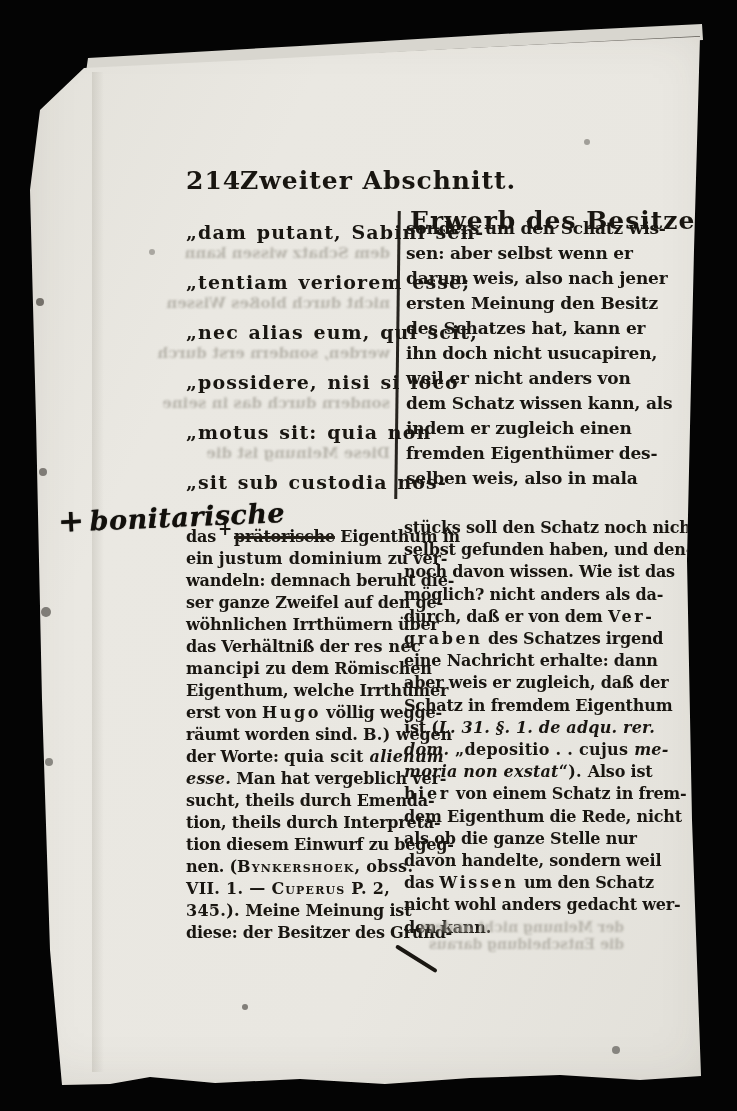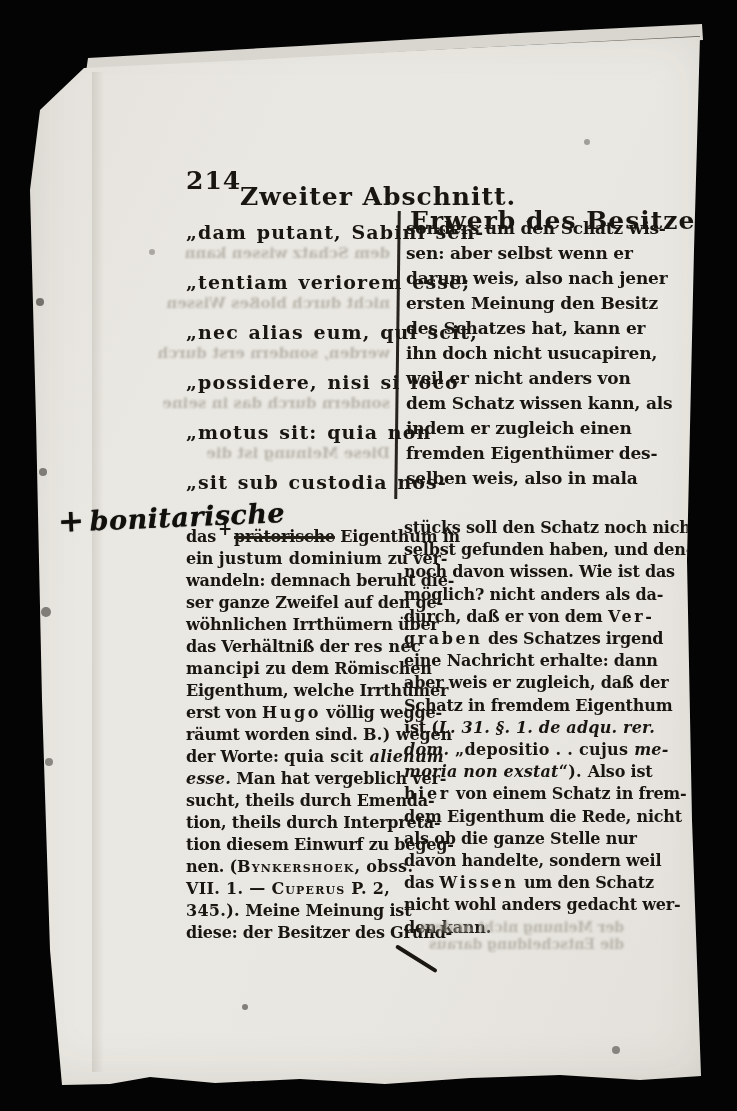--- a/index.html
+++ b/index.html
@@ -21,21 +21,21 @@
     background:linear-gradient(90deg,rgba(90,84,68,.14),rgba(90,84,68,0));}
   .chips{position:absolute;left:0;top:0;width:4px;height:4px;border-radius:50%;background:transparent;
     box-shadow:38px 300px 0 2px rgba(25,22,17,.55),41px 470px 0 2px rgba(25,22,17,.5),
                44px 610px 0 3px rgba(25,22,17,.5),47px 760px 0 2px rgba(25,22,17,.45),
                243px 1005px 0 1px rgba(25,22,17,.5),585px 140px 0 1px rgba(25,22,17,.35),
                614px 1048px 0 2px rgba(25,22,17,.45),150px 250px 0 1px rgba(25,22,17,.3);}
 
   
   .hdr{position:absolute;top:166px;font-size:25px;font-weight:700;letter-spacing:1px;white-space:nowrap;}
   .hdr-num{left:186px;}
-  .hdr-sec{left:240px;margin-top:16px;}
+  .hdr-sec{left:240px;}
   .hdr-chp{left:410px;margin-top:40px;}
 
   .rule-v{position:absolute;left:396px;top:211px;width:2.5px;height:288px;background:#26231e;
     transform:rotate(.7deg);}
 
   .block{position:absolute;}
   .line{white-space:pre;}
   .latin-q{left:186px;top:221px;width:212px;font-size:19px;font-weight:700;letter-spacing:1.1px;word-spacing:2px;}
   .latin-q .line{height:50px;}
   .col-tr{left:406px;top:216px;width:222px;font-size:17px;line-height:25px;font-weight:700;letter-spacing:-.2px;}

